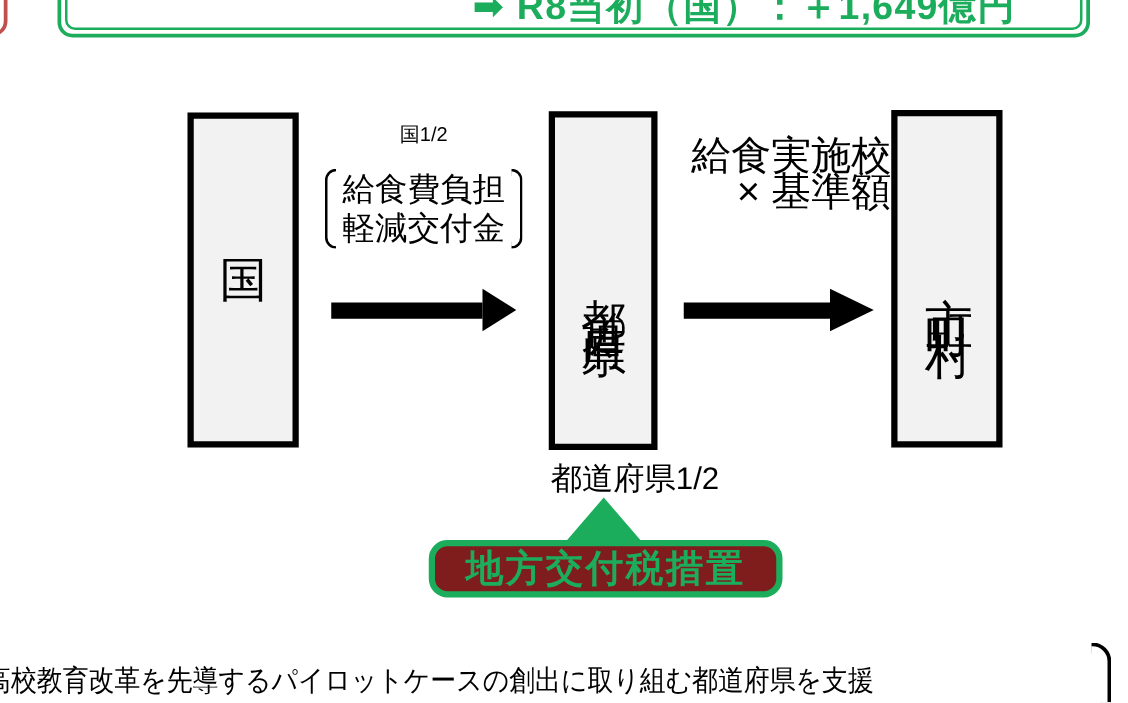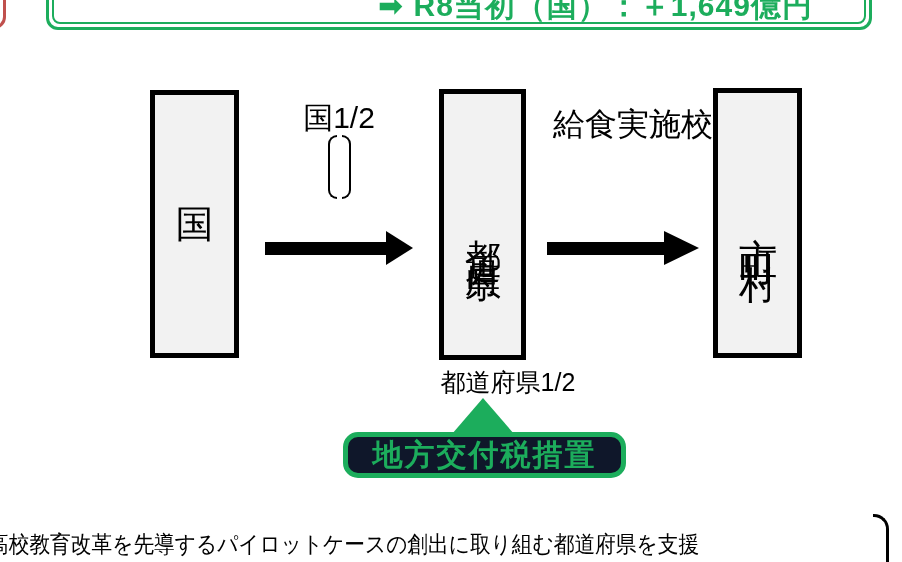--- a/index.html
+++ b/index.html
@@ -37,21 +37,21 @@
     box-sizing:border-box;border:5px solid var(--ink);background:var(--box_fill);
     display:flex;align-items:center;justify-content:center;
   }
   #node-country{left:150px;top:90px;width:89px;height:268px;font-size:38px;}
   #node-prefecture{left:439px;top:89px;width:87px;height:271px;}
   #node-municipality{left:713px;top:88px;width:89px;height:270px;}
   .vtext{writing-mode:vertical-rl;text-orientation:upright;font-size:36px;letter-spacing:10px;padding-top:10px;}
   #node-municipality .vtext{font-size:38px;letter-spacing:14px;}
 
   
-  #edge1-label{left:240px;top:98px;width:198px;text-align:center;font-size:30px;}
+  #edge1-label{left:240px;top:98px;width:198px;text-align:center;font-size:16px;}
   #bracket-group{
     left:255px;top:134px;width:168px;height:66px;
     display:flex;align-items:center;justify-content:center;gap:5px;
   }
   .bracket{width:9px;height:64px;box-sizing:border-box;}
   .bracket-open{border-left:2.5px solid var(--ink);border-top:2.5px solid var(--ink);
     border-bottom:2.5px solid var(--ink);border-radius:9px 0 0 9px;}
   .bracket-close{border-right:2.5px solid var(--ink);border-top:2.5px solid var(--ink);
     border-bottom:2.5px solid var(--ink);border-radius:0 9px 9px 0;}
   .bracket-lines{font-size:26px;line-height:31px;text-align:center;white-space:nowrap;}
@@ -73,21 +73,21 @@
   
   #triangle{
     left:452px;top:398px;width:0;height:0;z-index:3;
     border-left:31px solid transparent;border-right:31px solid transparent;
     border-bottom:36px solid var(--green);
   }
 
   
   #tax-box{
     left:343px;top:432px;width:283px;height:46px;box-sizing:border-box;
-    border:5px solid var(--green);border-radius:15px;background:#0f172a;
+    border:5px solid var(--green);border-radius:15px;background:#7f1d1d;
     display:flex;align-items:center;justify-content:center;
     font-size:30px;font-weight:bold;color:var(--green);letter-spacing:2px;
     white-space:nowrap;
   }
 
   
   #footer-text{
     left:-12px;top:529px;font-size:23px;white-space:nowrap;
     transform:scaleX(0.90);transform-origin:left center;
   }
@@ -115,28 +115,33 @@
 <div class="abs node" id="node-prefecture">
   <span class="vtext">都道府県</span>
 </div>
 <div class="abs node" id="node-municipality">
   <span class="vtext">市町村</span>
 </div>
 
 <div class="abs" id="edge1-label">国1/2</div>
 <div class="abs" id="bracket-group">
   <div class="bracket bracket-open"></div>
+  <div class="bracket-lines">
+    <div>給食費負担</div>
+    <div>軽減交付金</div>
+  </div>
   <div class="bracket bracket-close"></div>
 </div>
 
 <div class="abs arrow-shaft" id="arrow1-shaft"></div>
 <div class="abs arrow-head" id="arrow1-head"></div>
 
 <div class="abs" id="edge2-label">
   <div>給食実施校</div>
+  <div>× 基準額</div>
 </div>
 
 <div class="abs arrow-shaft" id="arrow2-shaft"></div>
 <div class="abs arrow-head" id="arrow2-head"></div>
 
 <div class="abs" id="pref-share">都道府県1/2</div>
 
 <div class="abs" id="triangle"></div>
 
 <div class="abs" id="tax-box">

